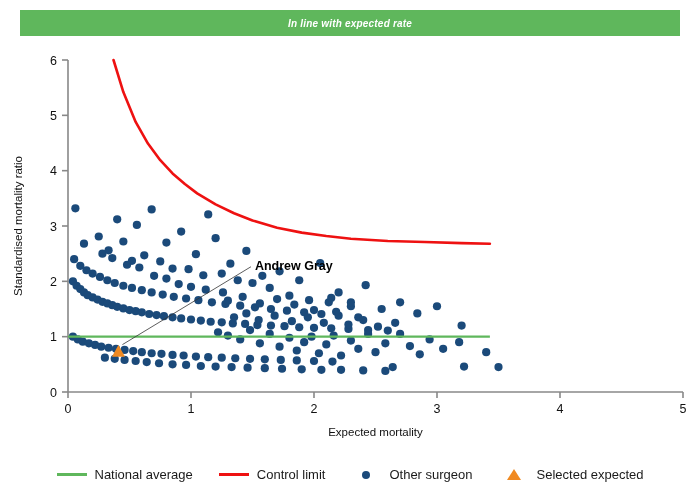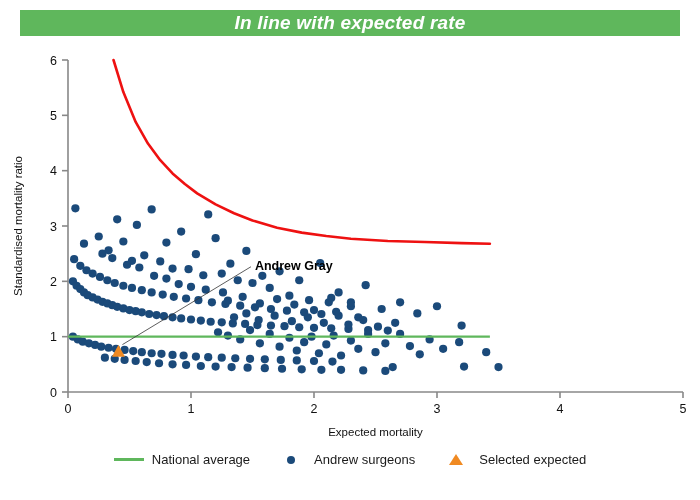--- a/index.html
+++ b/index.html
@@ -20,40 +20,40 @@
     top: 10px;
     width: 660px;
     height: 26px;
     background: #5fb75c;
     display: flex;
     align-items: center;
     justify-content: center;
   }
   #banner-text {
     color: #ffffff;
-    font-size: 19px;
+    font-size: 10px;
     font-weight: bold;
     font-style: italic;
     letter-spacing: 0.2px;
   }
   #plot-area {
     position: absolute;
     left: 0;
     top: 40px;
     width: 700px;
     height: 410px;
   }
   #legend {
     position: absolute;
     left: 0;
     top: 452px;
     width: 700px;
     height: 30px;
     display: flex;
-    align-items: flex-start;
+    align-items: flex-end;
     justify-content: center;
     gap: 26px;
   }
   .legend-entry {
     display: flex;
     align-items: center;
     gap: 8px;
   }
   .legend-label {
     font-size: 13px;
@@ -343,20 +343,24 @@
       <text x="254.96" y="229.73333333333335" text-anchor="start" class="annot-label">Andrew Gray</text>
     </svg>
 </div>
 
 <div id="legend">
     <div class="legend-entry">
       <span class="swatch-line" style="background: rgb(95, 183, 92);"></span>
       <span class="legend-label">National average</span>
     </div>
     <div class="legend-entry">
+      <span class="swatch-line" style="background: rgb(238, 17, 17);"></span>
+      <span class="legend-label">Control limit</span>
+    </div>
+    <div class="legend-entry">
       <span class="swatch-dot" style="background: rgb(27, 74, 122);"></span>
-      <span class="legend-label">Andrew surgeons</span>
+      <span class="legend-label">Other surgeon</span>
     </div>
     <div class="legend-entry">
       <span class="swatch-tri" style="border-bottom: 11px solid rgb(240, 138, 34);"></span>
       <span class="legend-label">Selected expected</span>
     </div>
   </div>
 
 </body></html>

